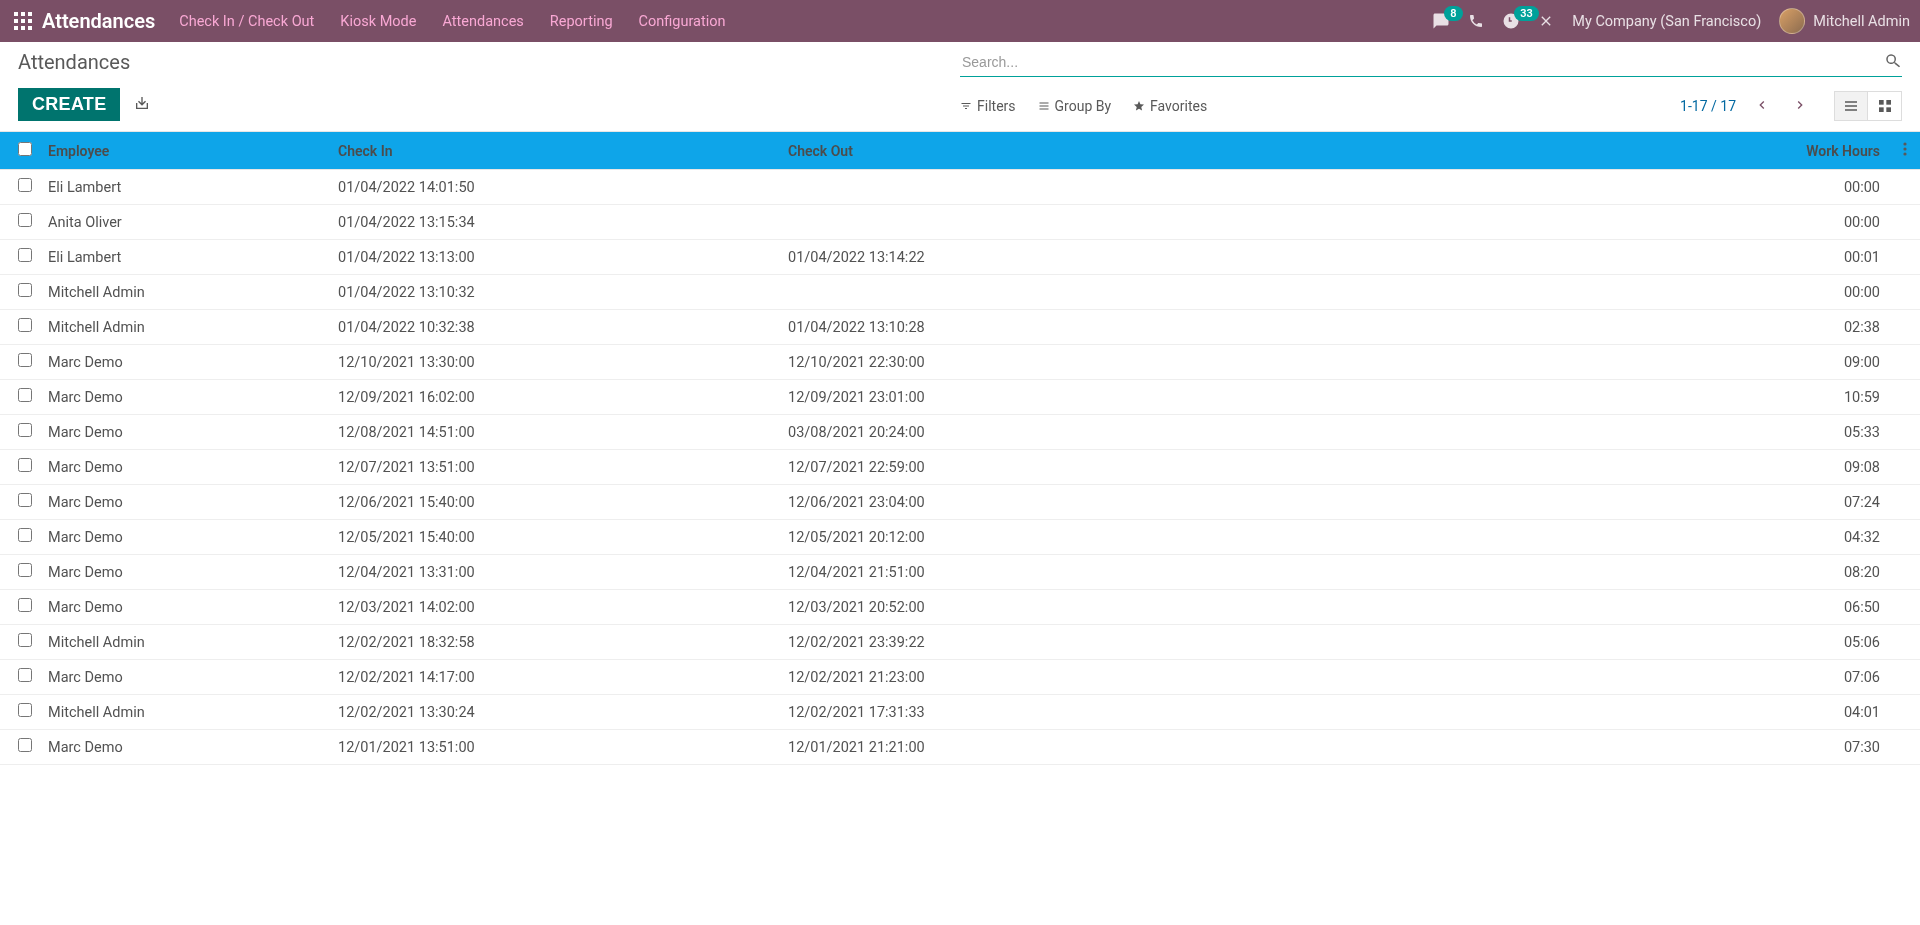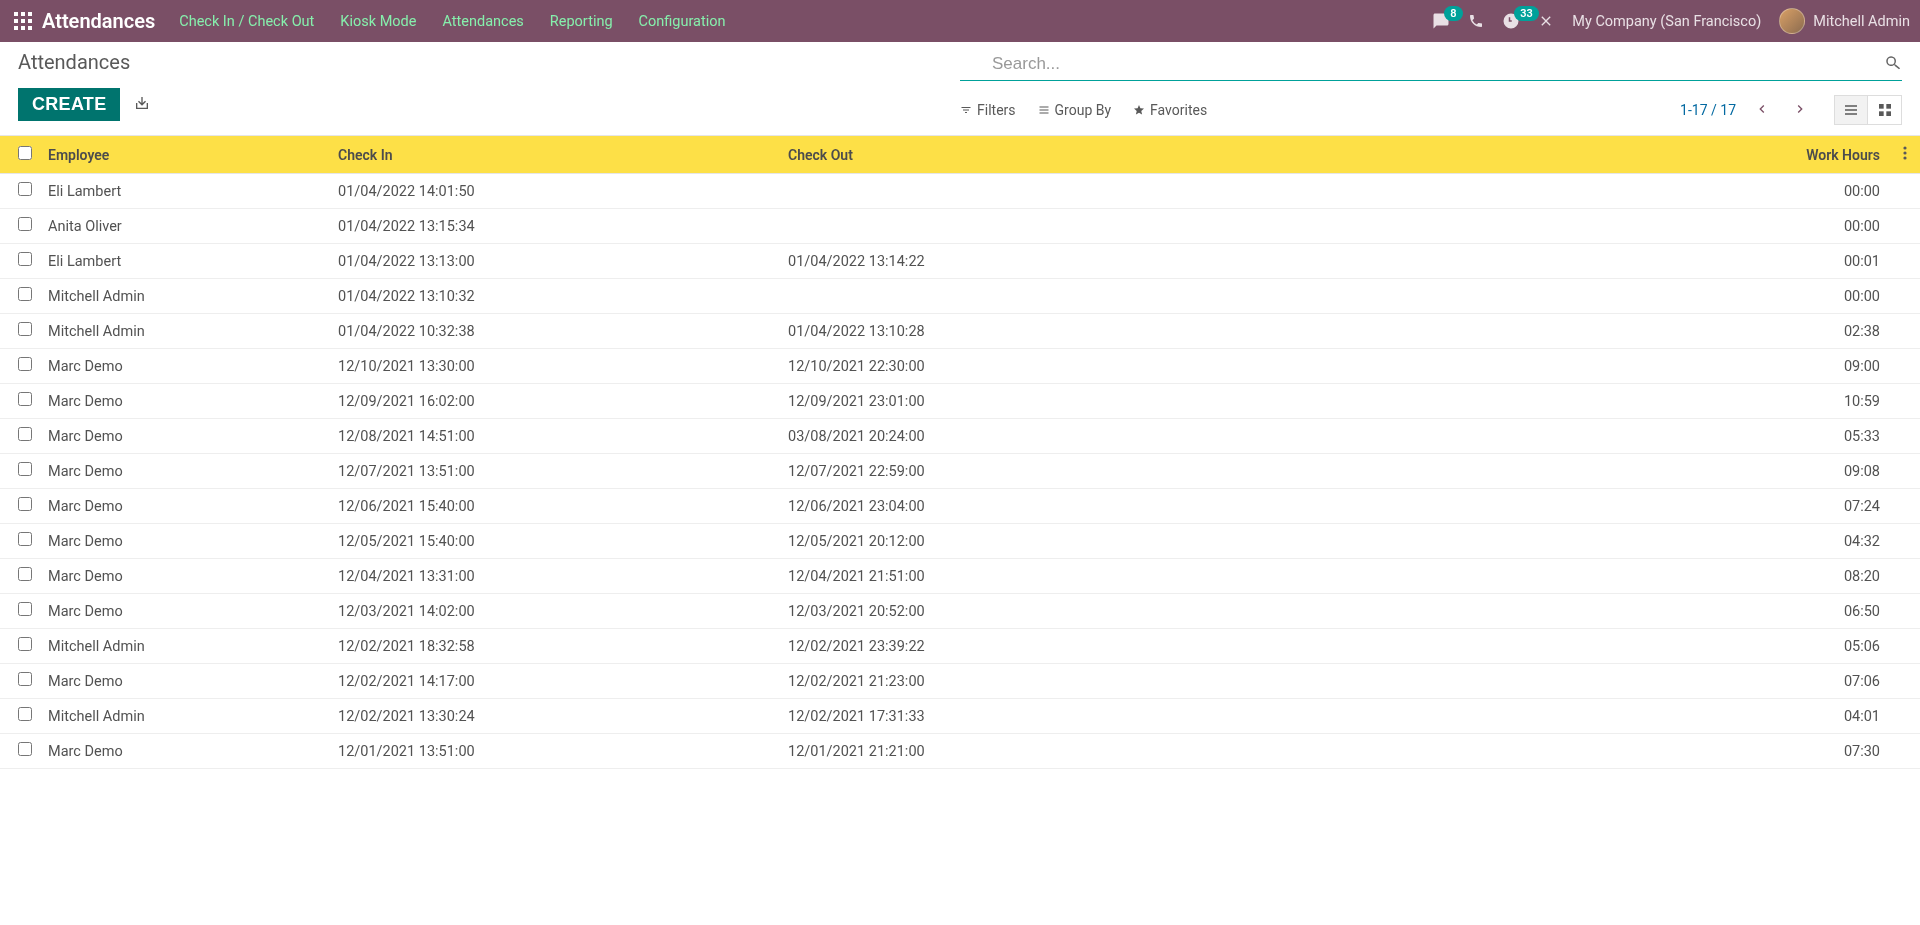--- a/index.html
+++ b/index.html
@@ -2,56 +2,56 @@
 <html><head>
 <meta charset="utf-8">
 <style>
   * { box-sizing: border-box; margin: 0; padding: 0; }
   body { font-family: -apple-system, BlinkMacSystemFont, "Segoe UI", Roboto, Helvetica, Arial, sans-serif; font-size: 14px; color: #4c4c4c; background: #fff; }
   .topbar { background: #7a4f66; height: 42px; display: flex; align-items: center; padding: 0 10px 0 14px; color: #e9e0e5; }
   .topbar .apps { margin-right: 10px; display: flex; align-items: center; cursor: pointer; }
   .topbar .apps svg { display:block; }
   .topbar .brand { font-size: 20px; font-weight: 600; color: #fff; margin-right: 24px; }
   .topbar .menu { display: flex; gap: 26px; }
-  .topbar .menu a { color: #86efac; text-decoration: none; font-size: 14.5px; cursor: pointer; }
+  .topbar .menu a { color: #f9a8d4; text-decoration: none; font-size: 14.5px; cursor: pointer; }
   .topbar .right { margin-left: auto; display: flex; align-items: center; gap: 18px; }
   .badge-item { position: relative; display: flex; align-items: center; cursor: pointer; }
   .badge { background: #00a19a; color: #fff; border-radius: 10px; font-size: 11px; font-weight: 600; padding: 1px 6px; position: absolute; top: -6px; left: 12px; }
   .company { color: #e9e0e5; font-size: 14.5px; cursor: pointer; }
   .user { display: flex; align-items: center; gap: 8px; cursor: pointer; }
   .avatar { width: 26px; height: 26px; border-radius: 50%; background: linear-gradient(135deg,#d9a066,#8b6b4f); border:1px solid rgba(255,255,255,0.3); }
   .user-name { color: #e9e0e5; font-size: 14.5px; }
 
   .content-head { display: flex; align-items: flex-start; padding: 8px 18px 0 18px; }
   .left-head { flex: 0 0 50%; }
   .page-title { font-size: 20px; color: #595959; margin-bottom: 14px; }
   .create-row { display: flex; align-items: center; gap: 14px; }
   .btn-create { background: #00746e; color: #fff; border: none; padding: 6px 14px; font-weight: 600; font-size: 18px; cursor: pointer; letter-spacing: 0.3px; }
   .download-icon { color: #595959; cursor: pointer; }
 
   .right-head { flex: 1; }
   .search-wrap { border-bottom: 1px solid #00a19a; display: flex; align-items: center; padding-bottom: 2px; }
-  .search-input { flex: 1; border: none; outline: none; font-size: 17px; color: #701a75; padding: 4px 2px; margin-left: 30px; }
+  .search-input { flex: 1; border: none; outline: none; font-size: 14px; color: #701a75; padding: 4px 2px; }
   .search-input::placeholder { color: #999; }
   .search-icon { color: #666; margin-left: 8px; cursor: pointer; }
 
   .controls-row { display: flex; align-items: center; margin-top: 14px; }
   .filter-group { display: flex; gap: 22px; }
   .filter-btn { display: flex; align-items: center; gap: 5px; color: #595959; cursor: pointer; font-size: 14px; }
   .pager-group { margin-left: auto; display: flex; align-items: center; gap: 14px; }
   .pager-text { color: #0369a1; font-size: 14px; }
   .pager-btn { color: #7a4f66; cursor: pointer; padding: 2px 4px; }
   .view-switch { display: flex; border: 0; margin-left: 8px; }
   .view-btn { width: 34px; height: 30px; display: flex; align-items: center; justify-content: center; border: 1px solid #ddd; background: #fff; cursor: pointer; }
   .view-btn.active { background: #f2f2f2; }
   .view-btn + .view-btn { border-left: none; }
 
   .table-wrap { margin-top: 10px; border-top: 1px solid #e6e6e6; }
   table { width: 100%; border-collapse: collapse; }
-  thead th { text-align: left; font-weight: 600; color: #4c4c4c; font-size: 14px; padding: 10px 8px; border-bottom: 1px solid #e6e6e6; background: #fde047; }
+  thead th { text-align: left; font-weight: 600; color: #4c4c4c; font-size: 14px; padding: 10px 8px; border-bottom: 1px solid #e6e6e6; background: #0ea5e9; }
   thead th.chk { width: 40px; padding-left: 18px; }
   thead th.hours { text-align: right; padding-right: 10px; }
   thead th.menu-col { width: 30px; text-align: center; }
   tbody td { padding: 8px 8px; border-bottom: 1px solid #eee; color: #525252; font-size: 14.5px; }
   tbody tr:nth-child(1) td { border-top: none; }
   tbody td.chk { padding-left: 18px; }
   tbody td.hours { text-align: right; padding-right: 10px; }
   tbody td.menu-col { width: 30px; }
   input[type=checkbox] { width: 14px; height: 14px; border: 1px solid #bbb; cursor: pointer; }
   .col-employee { width: 290px; }

